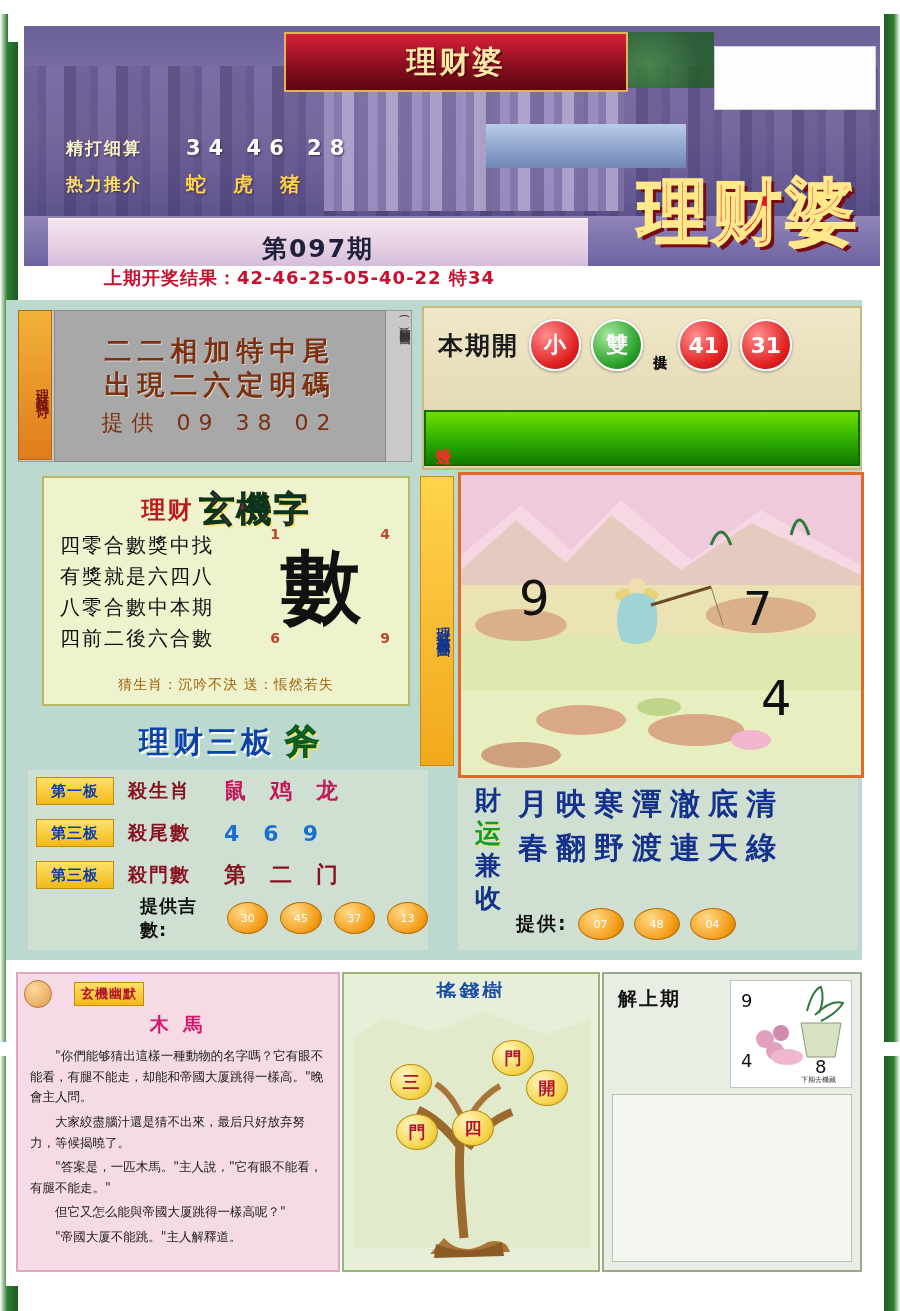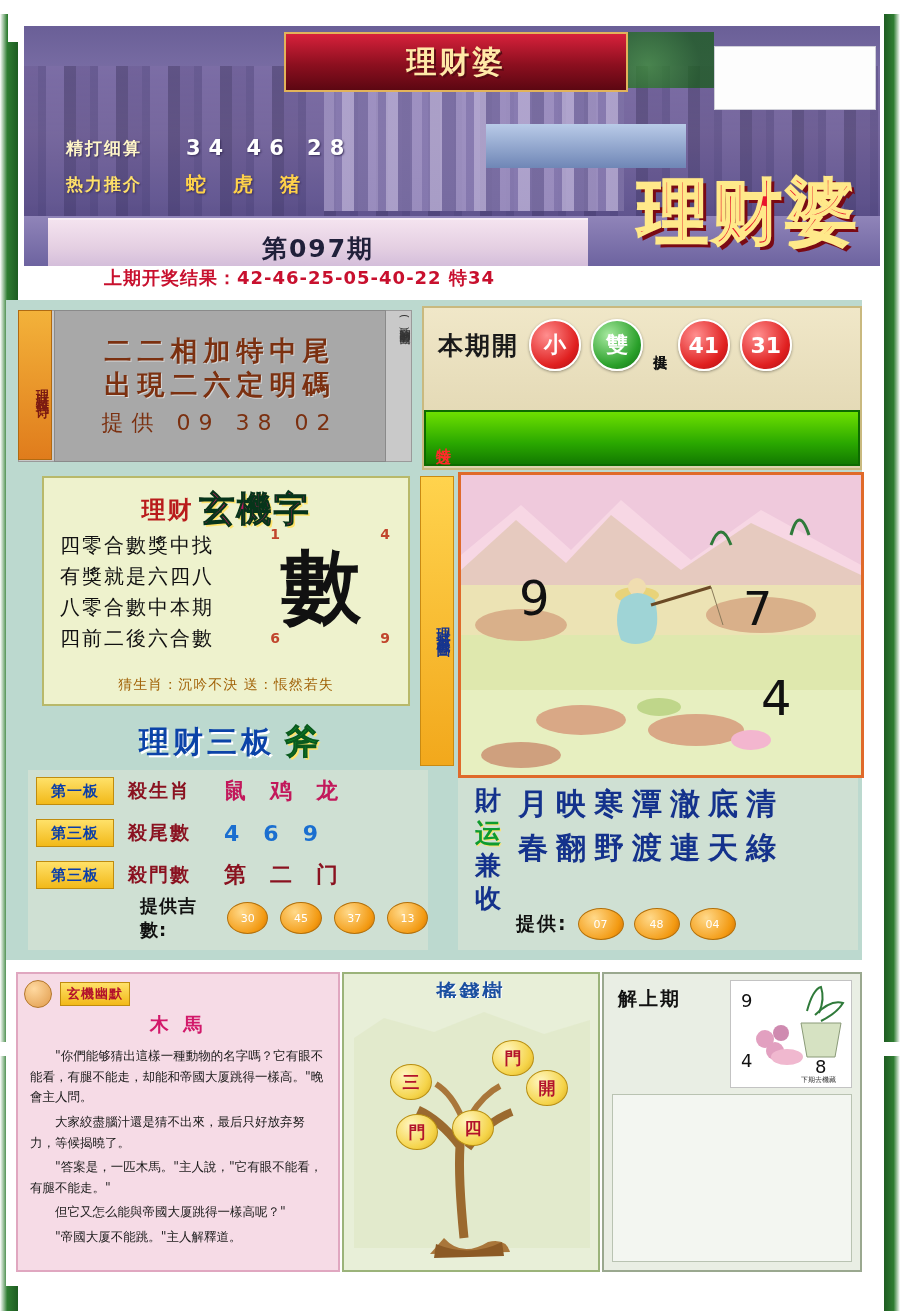--- a/index.html
+++ b/index.html
@@ -230,21 +230,21 @@
   .cpl-lines{position:absolute;left:60px;top:4px;width:336px;}
   .cpl-lines div{font-size:30px;font-weight:bold;color:#14328c;letter-spacing:8px;line-height:1.45;}
   .cpl-give{position:absolute;left:58px;bottom:10px;display:flex;align-items:center;gap:10px;}
   .cpl-give .lab{font-size:19px;font-weight:bold;color:#111;letter-spacing:2px;}
 
   
   .joke{
     position:absolute;left:10px;top:672px;width:320px;height:296px;
     background:#f6dbe6;border:2px solid #e0a7c0;
   }
-  .joke-head{display:flex;align-items:center;gap:8px;padding:6px 6px 0 6px;}
+  .joke-head{display:flex;align-items:center;gap:22px;padding:6px 6px 0 6px;}
   .joke-badge{
     background:linear-gradient(180deg,#ffe169,#f2b919);border:1px solid #c08c0e;
     color:#b3122b;font-size:13px;font-weight:bold;padding:2px 6px;letter-spacing:1px;
   }
   .joke-title{
     text-align:center;font-size:19px;font-weight:bold;color:#d2186a;letter-spacing:4px;margin-top:4px;
   }
   .joke-body{padding:8px 12px;font-size:12.5px;color:#1a1a1a;line-height:1.65;text-indent:2em;font-family:"DejaVu Serif","Liberation Serif",serif;}
   .tree{
     position:absolute;left:336px;top:672px;width:254px;height:296px;

